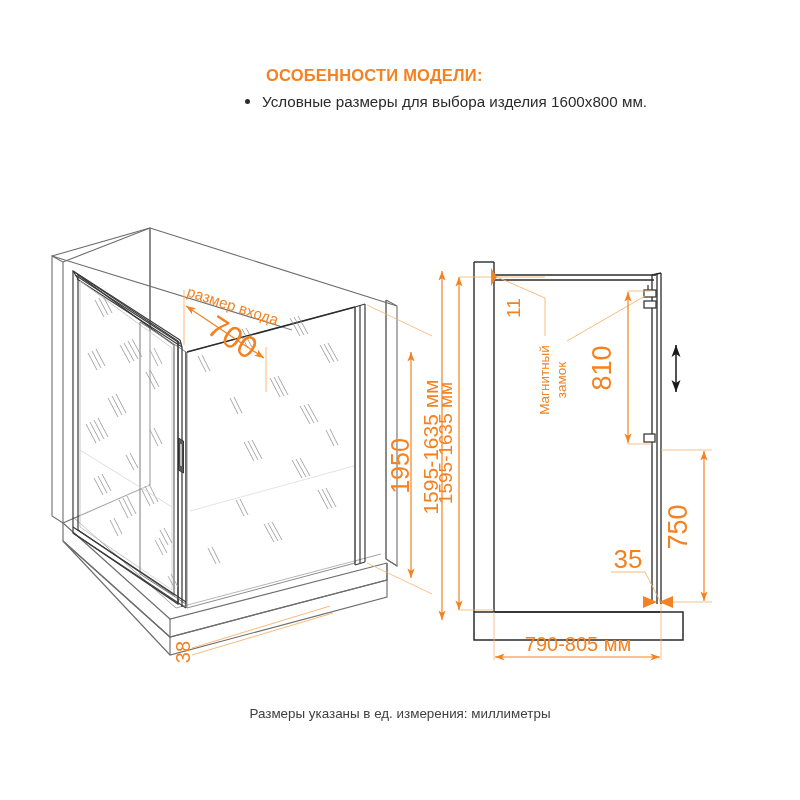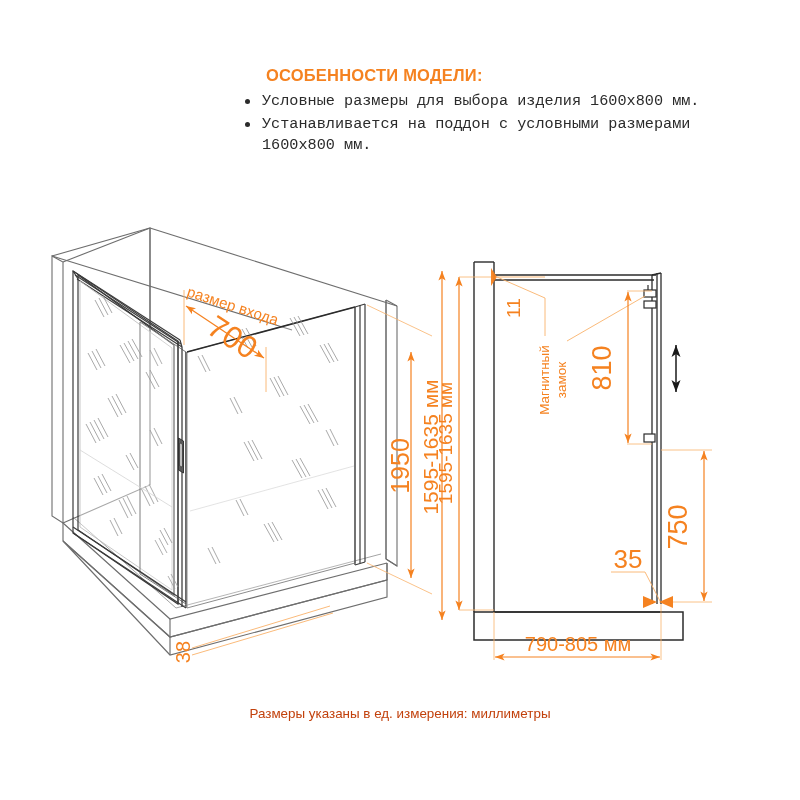--- a/index.html
+++ b/index.html
@@ -33,21 +33,20 @@
     list-style: none;
     margin: 0; padding: 0;
     color: #2b2b2b;
     font-size: 15.2px;
     line-height: 21.5px;
   }
   #features-list li {
     position: relative;
     padding-left: 30px;
     margin-bottom: 1px;
-    font-family: Liberation Mono, monospace;
   }
   #features-list li .bullet {
     position: absolute;
     left: 13px; top: 8px;
     width: 5px; height: 5px;
     border-radius: 50%;
     background: #2b2b2b;
   }
 
   
@@ -56,39 +55,35 @@
     left: 0; top: 0;
     width: 800px; height: 800px;
   }
 
   
   #footer-note {
     position: absolute;
     left: 0; top: 706px;
     width: 800px;
     text-align: center;
-    color: #c2410c;
+    color: #404040;
     font-size: 13.4px;
   }
 </style>
 </head>
 <body>
 
 <div id="page">
 
   <div id="features">
     <div id="features-title">ОСОБЕННОСТИ МОДЕЛИ:</div>
     <ul id="features-list">
       <li>
         <span class="bullet"></span>
         <span>Условные размеры для выбора изделия 1600x800 мм.</span>
-      </li>
-      <li>
-        <span class="bullet"></span>
-        <span>Устанавливается на поддон с условными размерами 1600x800 мм.</span>
       </li>
     </ul>
   </div>
 
   <svg id="drawing" viewBox="0 0 800 800">
     <defs>
       <marker id="arrO" markerWidth="9" markerHeight="9" refX="8" refY="3" orient="auto">
         <path d="M0,0 L8,3 L0,6 L2,3 Z" fill="#F58220"></path>
       </marker>
       <marker id="arrOs" markerWidth="9" markerHeight="9" refX="0" refY="3" orient="auto">

